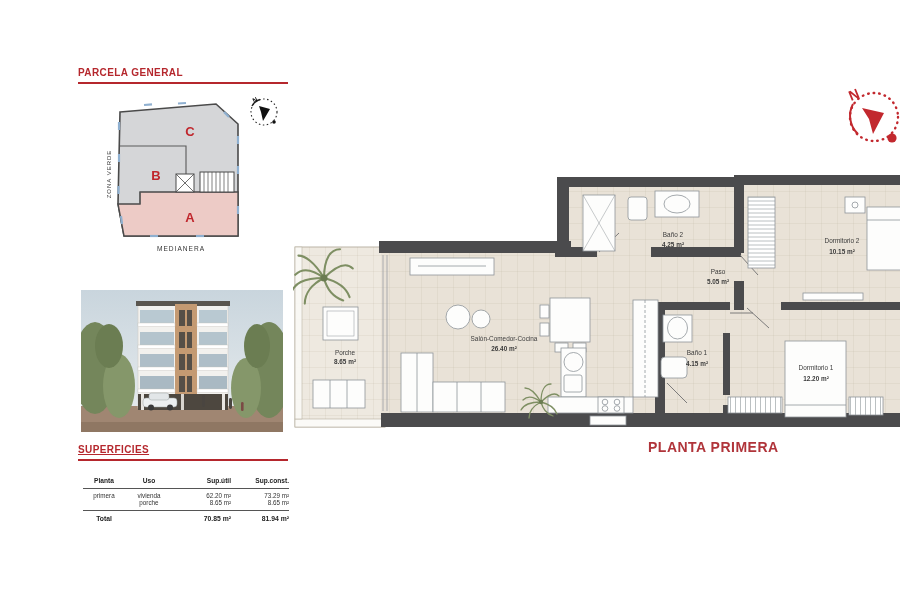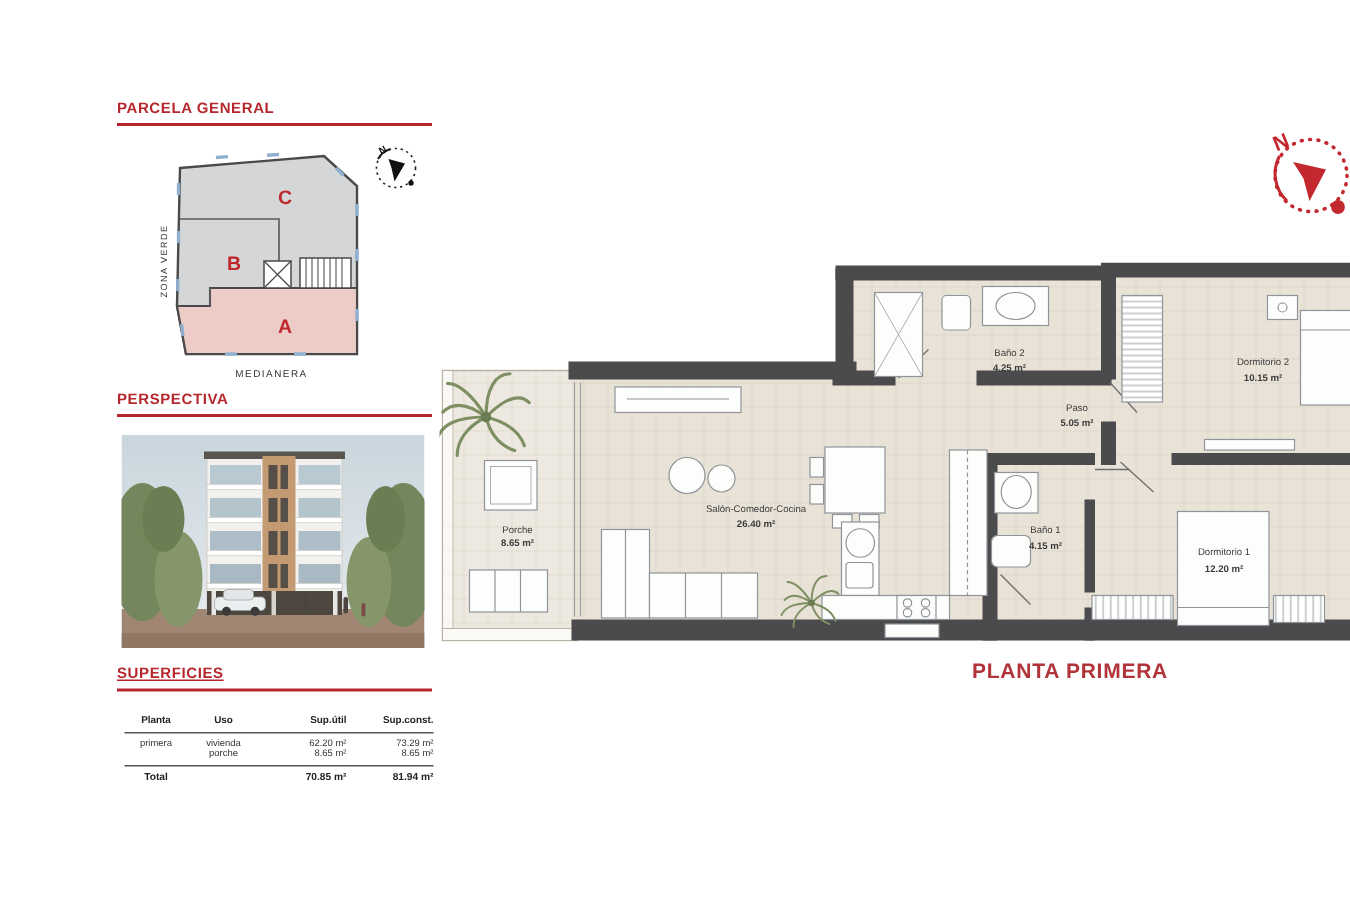--- a/index.html
+++ b/index.html
@@ -84,21 +84,20 @@
 
     <g>
       <circle cx="186" cy="24" r="13" fill="none" stroke="#222" stroke-width="1.1" stroke-dasharray="1.5 2.5"></circle>
       <path d="M174,18 A13.5,13.5 0 0 1 182,11.5" fill="none" stroke="#222" stroke-width="1.4"></path>
       <polygon points="181,18 192,21 185,33 183,24" fill="#111"></polygon>
       <circle cx="196" cy="34" r="1.8" fill="#111"></circle>
       <text x="176" y="15" font-size="6.5" font-weight="bold" fill="#111" transform="rotate(-28 176 15)">N</text>
     </g>
   </svg>
 
-  <div class="heading" style="left:30px;top:261px;">PERSPECTIVA</div>
 
   <svg style="left:33px;top:290px;" width="202" height="142" viewBox="0 0 202 142">
     <defs>
       <linearGradient id="sky" x1="0" y1="0" x2="0" y2="1">
         <stop offset="0" stop-color="#c9d5dd"></stop>
           <stop offset="1" stop-color="#e9edef"></stop>
       </linearGradient>
     </defs>
     <rect x="0" y="0" width="202" height="142" fill="url(#sky)"></rect>
 

